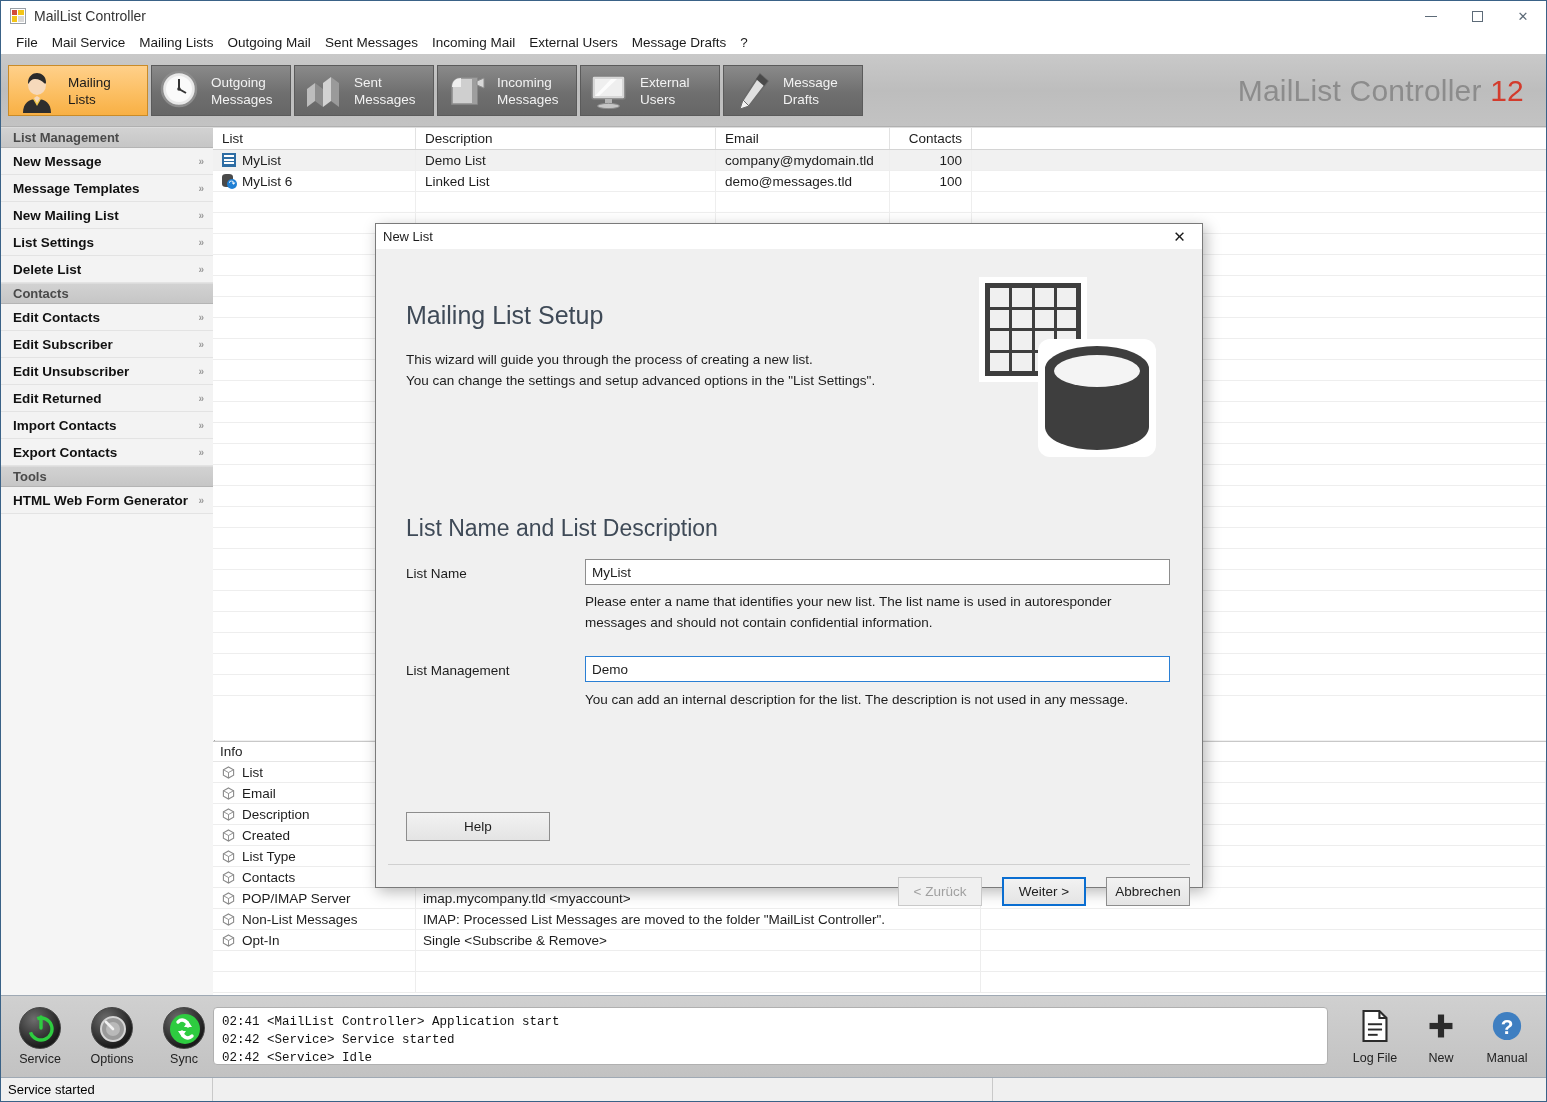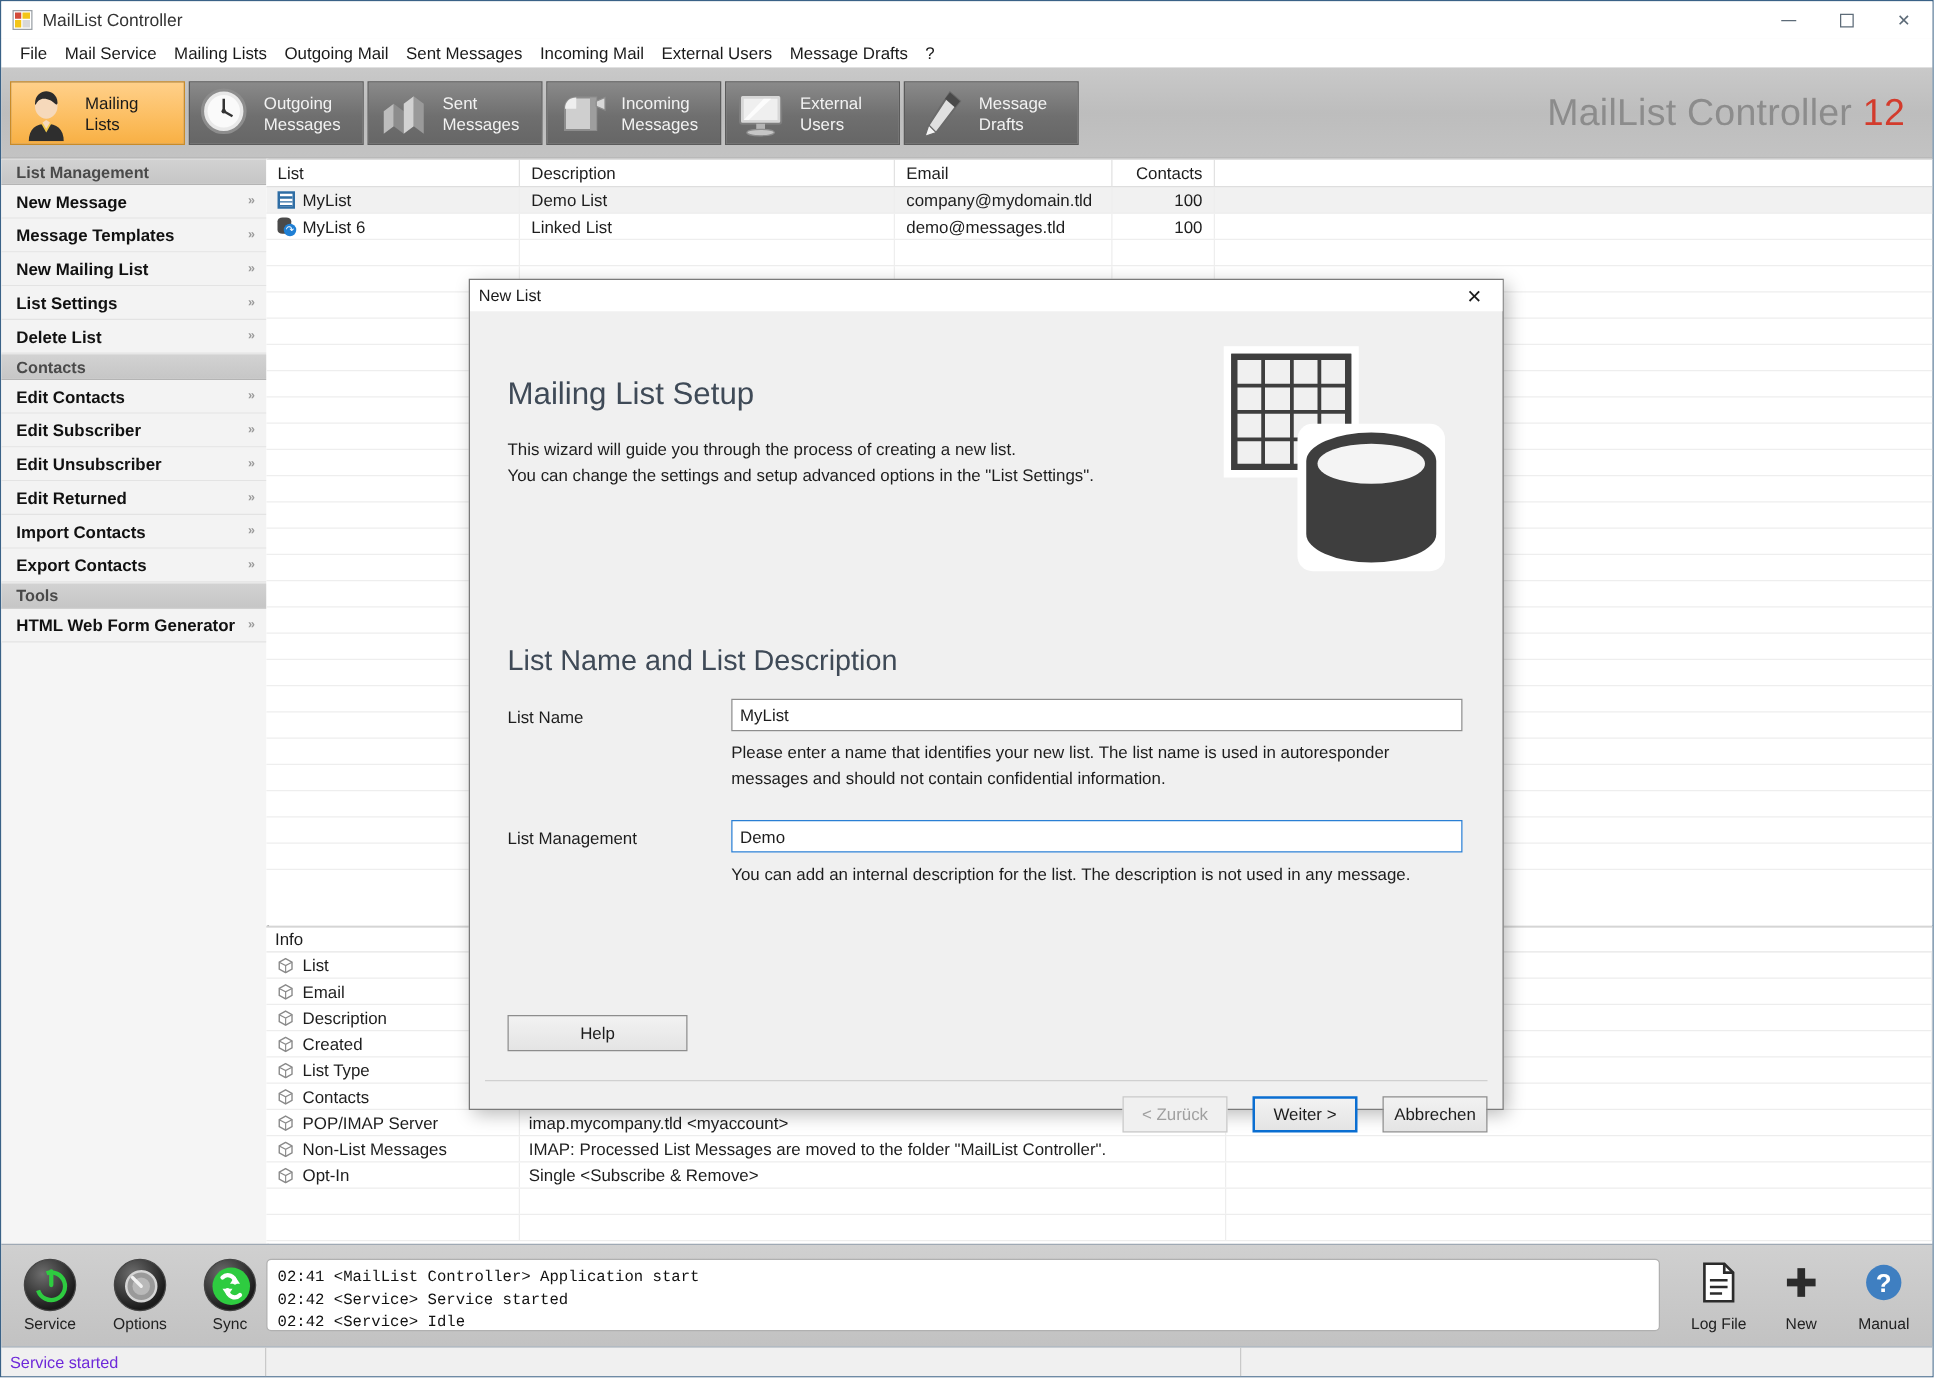--- a/index.html
+++ b/index.html
@@ -193,21 +193,21 @@
   .rbtns { position: absolute; right: 6px; top: 0; height: 82px; display: flex; align-items: center; }
   .rbtn { width: 66px; display: flex; flex-direction: column; align-items: center; }
   .rbtn .cap { font-size: 12.5px; color: #222; margin-top: 4px; }
 
   
   .statusbar {
     position: absolute; left: 0; right: 0; bottom: 0; height: 24px;
     background: #f0f0f0; border-top: 1px solid #9fa9b4; display: flex;
   }
   .statusbar div {
-    font-size: 13px; color: #6d28d9; display: flex; align-items: center;
+    font-size: 13px; color: #000000; display: flex; align-items: center;
     padding-left: 7px; border-right: 1px solid #c9c9c9; height: 100%;
   }
   .s1 { width: 212px; } .s2 { width: 380px; margin-top: 31px; } .s3 { width: 400px; } .s4 { flex: 1; border-right: none !important; }
 
   
   .dialog {
     position: absolute; left: 374px; top: 222px; width: 828px; height: 665px;
     background: #f0f0f0; border: 1px solid #7a7a7a;
     box-shadow: 3px 4px 14px rgba(0,0,0,.28);
   }

